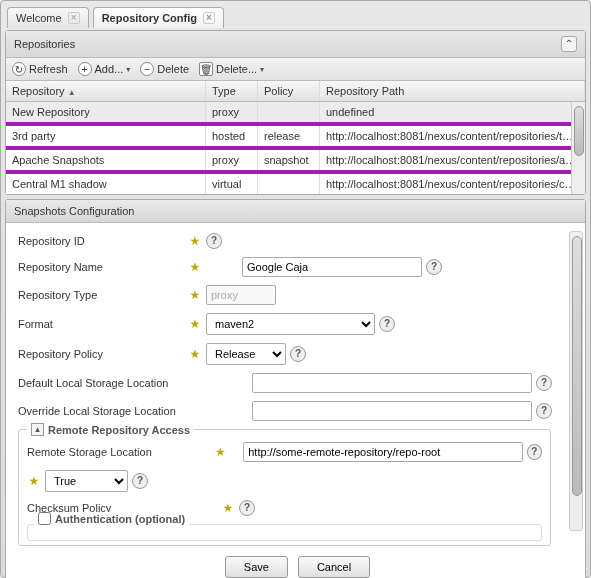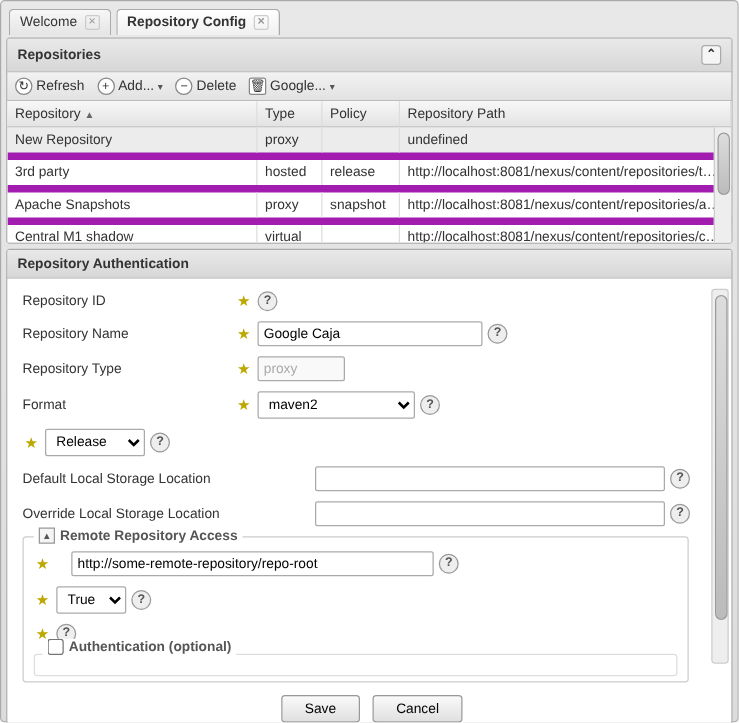--- a/index.html
+++ b/index.html
@@ -46,21 +46,21 @@
 .panel {
   background: linear-gradient(#ececec, #e0e0e0);
   border: 1px solid #aaa;
   border-radius: 3px;
   margin-top: 2px;
 }
 .panel-header {
   background: linear-gradient(#e9e9e9, #d7d7d7);
   border-bottom: 1px solid #bbb;
   padding: 5px 8px;
-  font-weight: bold;
+  font-weight: normal;
   display: flex;
   justify-content: space-between;
   align-items: center;
 }
 .collapse-btn {
   border: 1px solid #aaa;
   background: #f5f5f5;
   width: 16px; height: 16px;
   border-radius: 3px;
   font-size: 10px;
@@ -110,21 +110,21 @@
   text-overflow: ellipsis;
 }
 .col.repo { width: 200px; }
 .col.type { width: 52px; }
 .col.policy { width: 62px; }
 .col.path { flex: 1; }
 .sort-ind { font-size: 8px; color: #666; }
 .grid-body { height: 92px; overflow: hidden; position: relative; }
 .grid-row {
   display: flex;
-  border-bottom: 6px solid #a21caf;
+  border-bottom: 4px solid #a21caf;
   font-size: 11px;
 }
 .grid-row.selected { background: #ececec; }
 .scrollbar-v {
   position: absolute;
   right: 0; top: 0;
   width: 14px;
   height: 100%;
   background: #eee;
   border-left: 1px solid #ccc;
@@ -287,21 +287,21 @@
         <span class="ico">+</span>
         <span>Add...</span>
         <span class="dd-arrow">▾</span>
       </div>
       <div class="tool-btn">
         <span class="ico">−</span>
         <span>Delete</span>
       </div>
       <div class="tool-btn">
         <span class="ico square">🗑</span>
-        <span>Google...</span>
+        <span>Delete...</span>
         <span class="dd-arrow">▾</span>
       </div>
     </div>
     <div class="grid">
       <div class="grid-header">
         <div class="col repo">
           <span>Repository</span>
           <span class="sort-ind">▲</span>
         </div>
         <div class="col type">Type</div>
@@ -335,53 +335,54 @@
         </div>
         <div class="scrollbar-v">
           <div class="scroll-thumb"></div>
         </div>
       </div>
     </div>
   </div>
 
   <div class="panel config-panel">
     <div class="panel-header">
-      <span>Repository Authentication</span>
+      <span>Snapshots Configuration</span>
     </div>
     <div class="config-body">
 
       <div class="form-row">
         <label>Repository ID</label>
         <span class="star">★</span>
         <span class="help">?</span>
       </div>
 
       <div class="form-row">
         <label>Repository Name</label>
         <span class="star">★</span>
-        <input type="text" style="width: 180px;" value="Google Caja">
+        <input type="text" style="width: 180px; margin-left: 36px;" value="Google Caja">
         <span class="help">?</span>
       </div>
 
       <div class="form-row">
         <label>Repository Type</label>
         <span class="star">★</span>
         <span class="ro">proxy</span>
       </div>
 
       <div class="form-row">
         <label>Format</label>
         <span class="star">★</span>
-        <select style="width:126px">
+        <select style="width:169px">
           <option>maven2</option>
         </select>
         <span class="help">?</span>
       </div>
 
       <div class="form-row">
+        <label>Repository Policy</label>
         <span class="star">★</span>
         <select style="width:80px">
           <option>Release</option>
         </select>
         <span class="help">?</span>
       </div>
 
       <div class="form-row">
         <label style="width:230px">Default Local Storage Location</label>
         <input type="text" style="width: 280px;" value="">
@@ -394,32 +395,34 @@
         <span class="help">?</span>
       </div>
 
       <div class="fieldset">
         <span class="fieldset-legend">
           <span class="legend-toggle">▴</span>
           <span>Remote Repository Access</span>
         </span>
         <div class="fieldset-inner">
           <div class="form-row">
+            <label style="width:190px">Remote Storage Location</label>
             <span class="star">★</span>
             <input type="text" style="width: 290px; margin-left: 12px;" value="http://some-remote-repository/repo-root">
             <span class="help">?</span>
           </div>
           <div class="form-row">
             <span class="star">★</span>
-            <select style="width:56px">
+            <select style="width:83px">
               <option>True</option>
             </select>
             <span class="help">?</span>
           </div>
           <div class="form-row">
+            <label style="width:190px">Checksum Policy</label>
             <span class="star">★</span>
             <span class="help">?</span>
           </div>
           <div class="sub-fieldset">
             <span class="sub-legend">
               <input type="checkbox" style="">
               <span>Authentication (optional)</span>
             </span>
           </div>
         </div>

